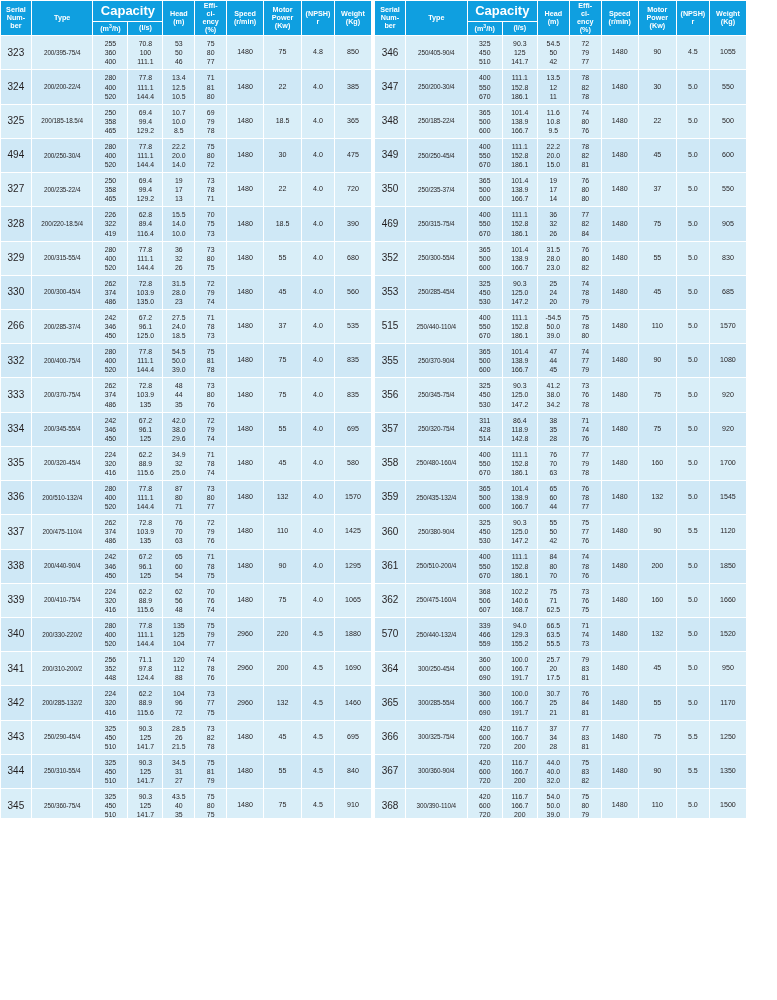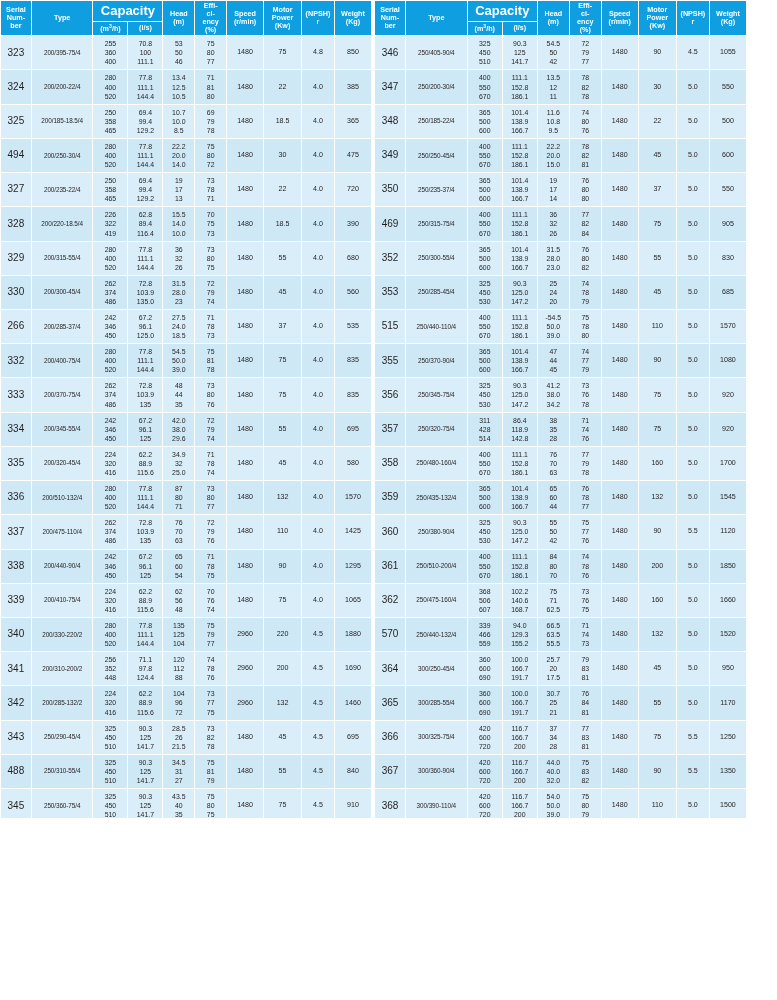--- a/index.html
+++ b/index.html
@@ -535,21 +535,21 @@
 21.5</td>
           <td class="stack">73
 82
 78</td>
           <td>1480</td>
           <td>45</td>
           <td>4.5</td>
           <td>695</td>
         </tr>
         <tr class="alt">
-          <td class="serial">488</td>
+          <td class="serial">344</td>
           <td class="type">250/310-55/4</td>
           <td class="stack">325
 450
 510</td>
           <td class="stack">90.3
 125
 141.7</td>
           <td class="stack">34.5
 31
 27</td>

